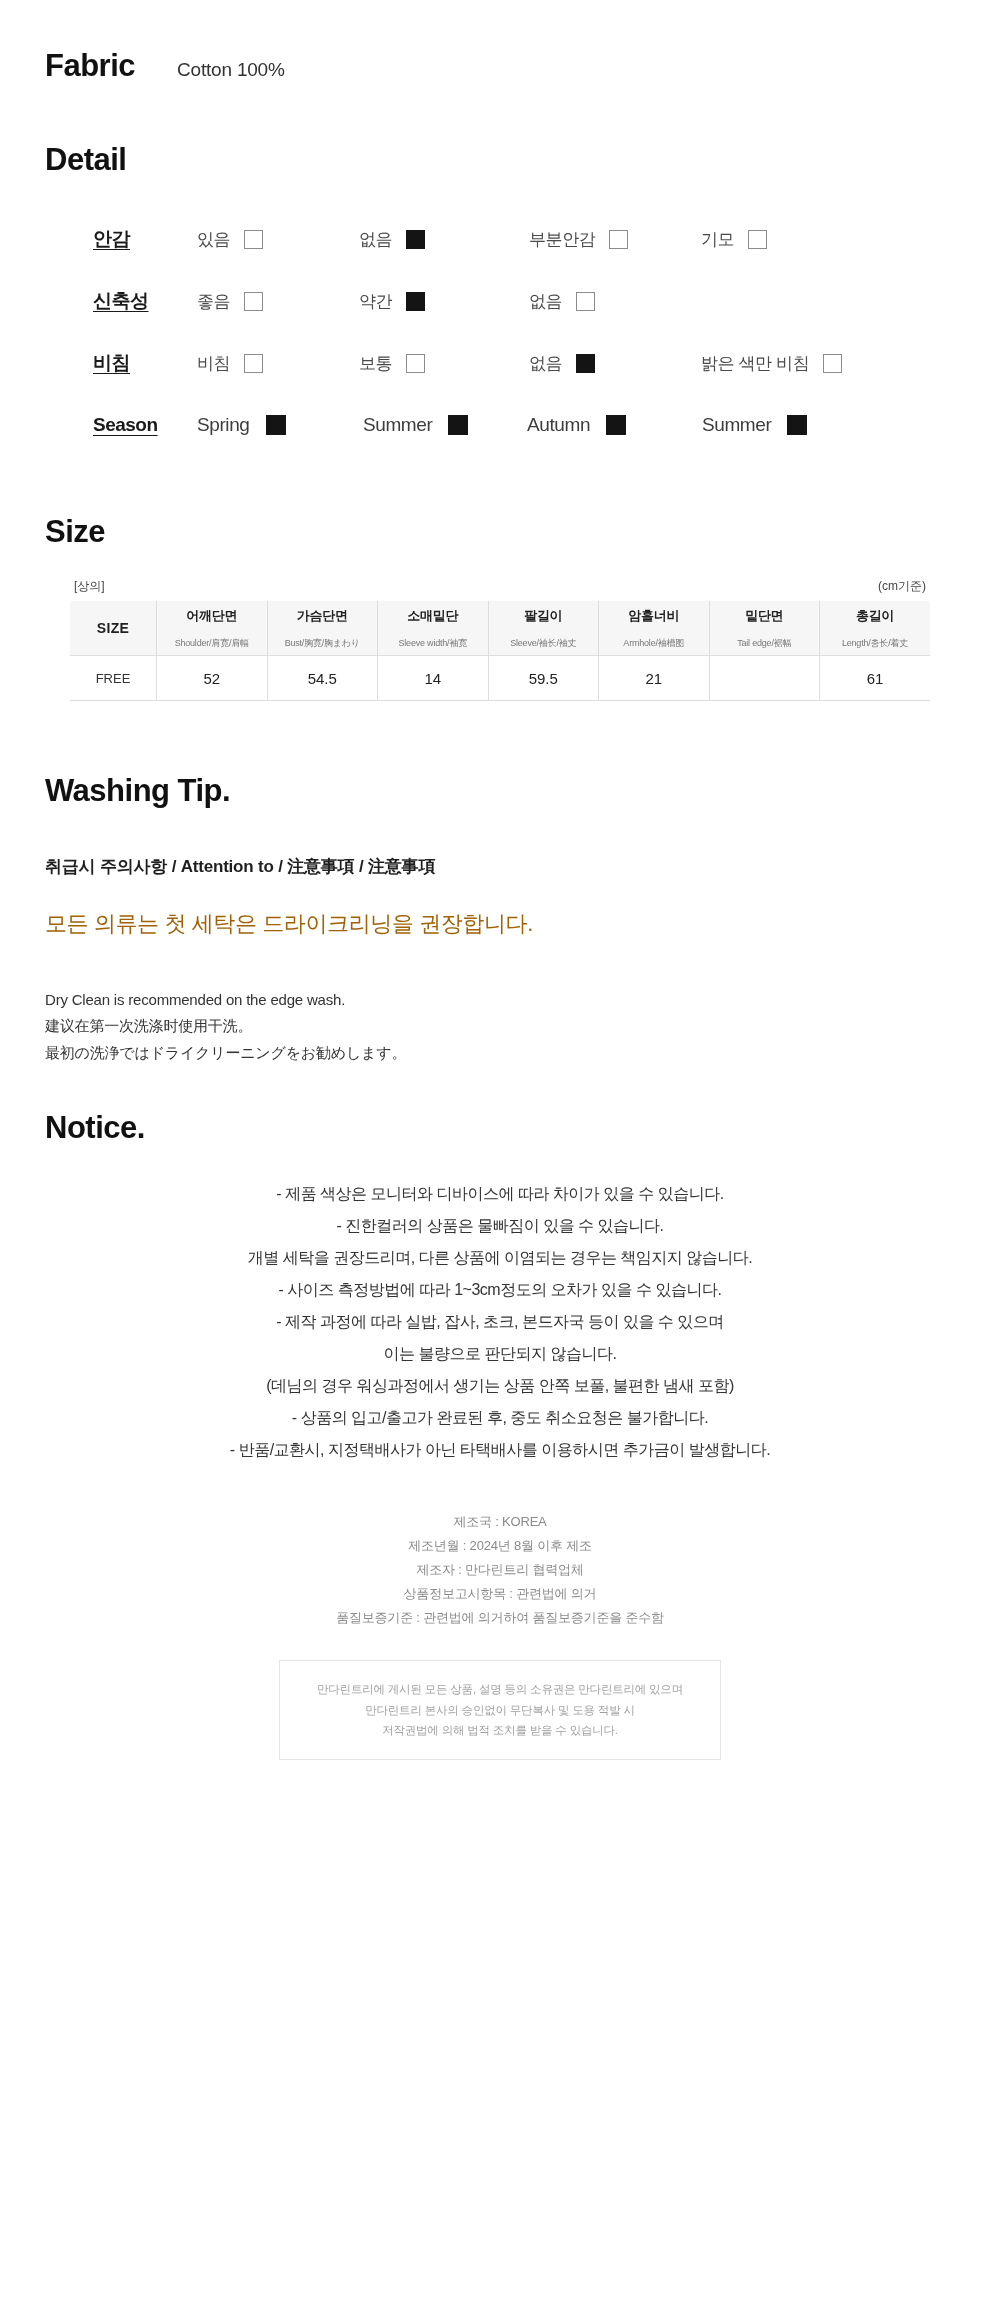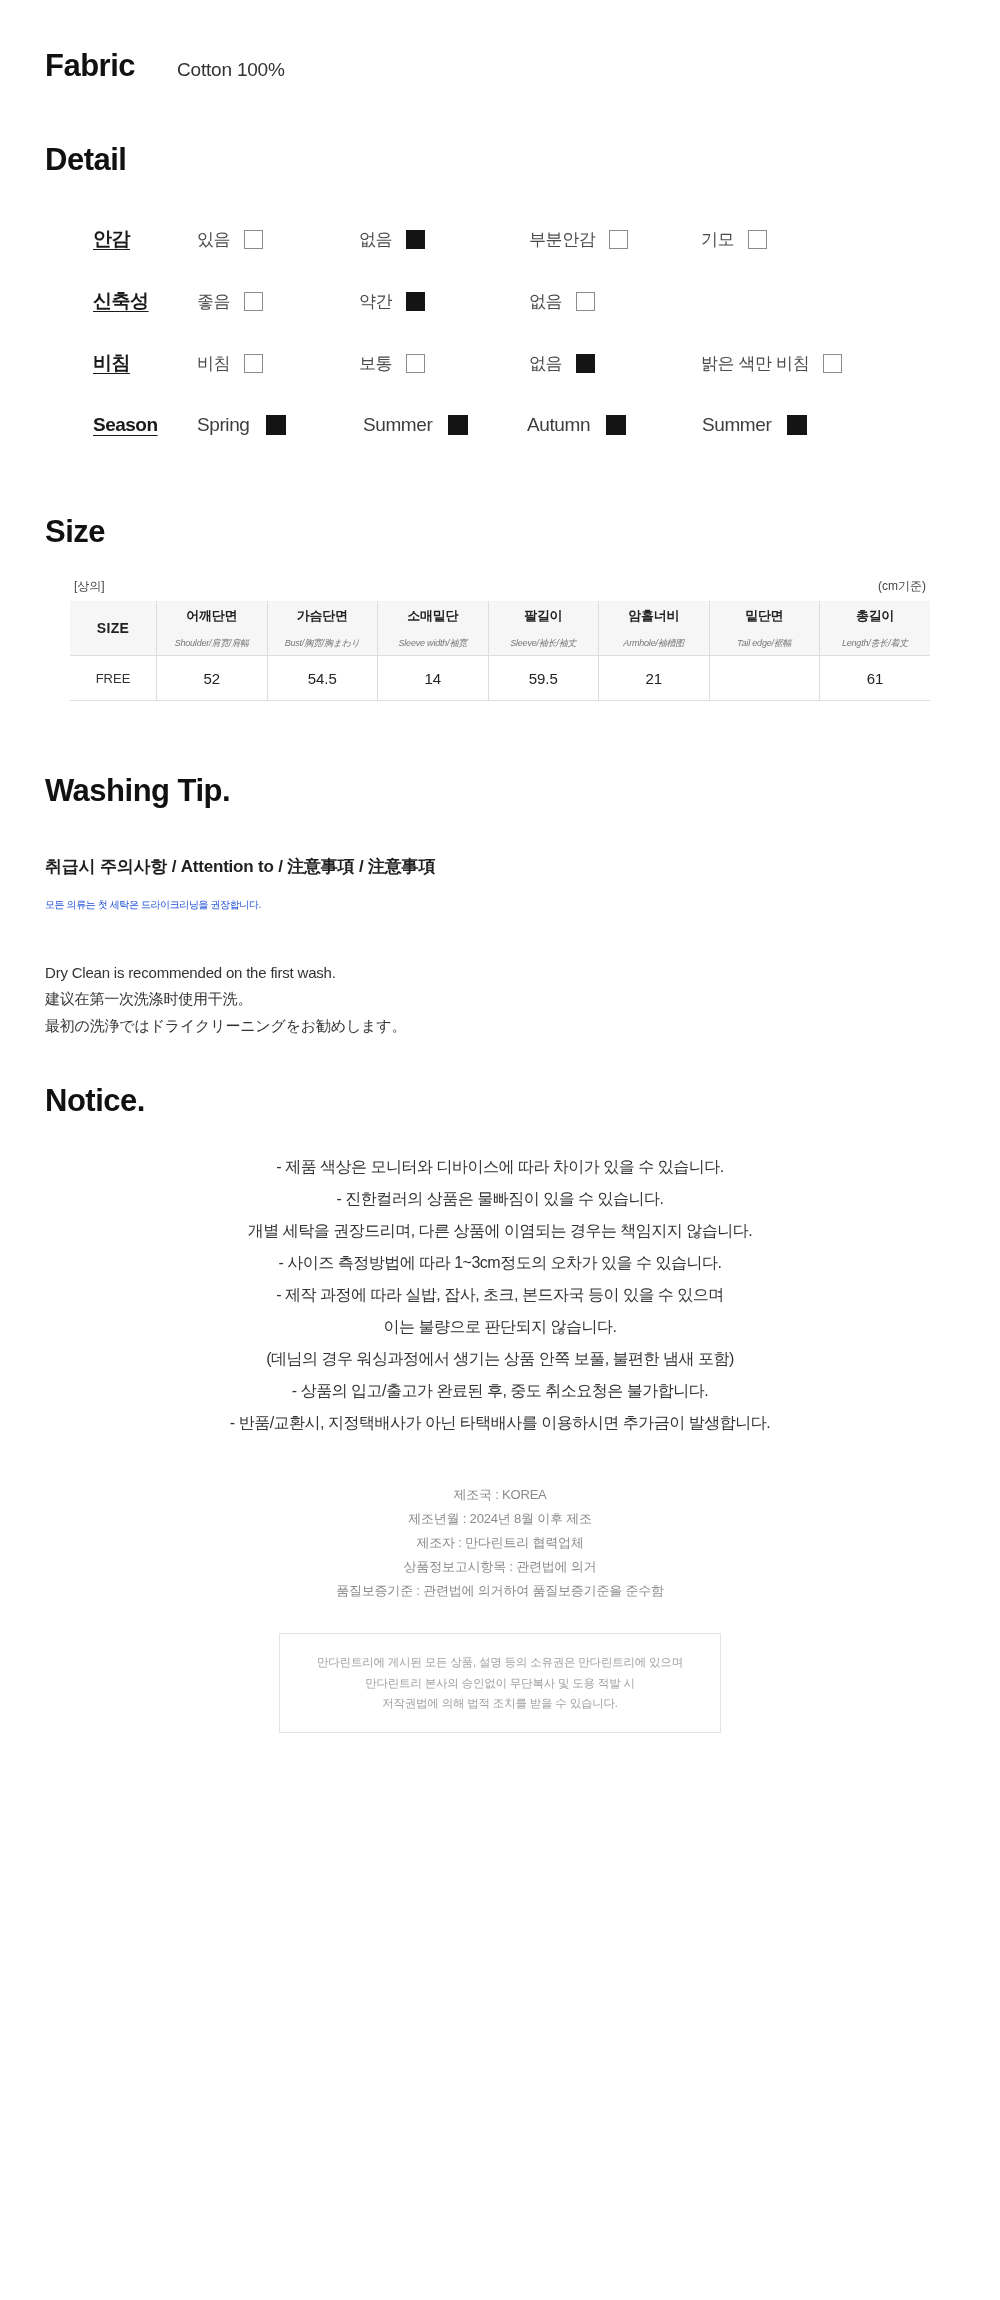--- a/index.html
+++ b/index.html
@@ -146,21 +146,20 @@
     font-weight: bold;
     color: #222;
     letter-spacing: -0.3px;
   }
   .th-sub {
     display: block;
     font-size: 9px;
     color: #777;
     margin-top: 12px;
     letter-spacing: -0.2px;
-    font-style: italic;
   }
   .th-size {
     font-size: 14px;
     font-weight: bold;
     color: #222;
     letter-spacing: 0.4px;
   }
   table.size-table tbody td {
     height: 42px;
     font-size: 15px;
@@ -184,23 +183,23 @@
     margin-top: 46px;
     text-align: left;
   }
   .wash-heading {
     font-size: 17px;
     font-weight: bold;
     color: #1f1f1f;
     letter-spacing: -0.2px;
   }
   .wash-sub {
-    margin-top: 20px;
-    font-size: 10px;
-    color: #1d4ed8;
+    margin-top: 31px;
+    font-size: 22px;
+    color: #a16207;
     letter-spacing: -0.4px;
   }
   .wash-multi {
     margin-top: 48px;
     font-size: 15px;
     color: #333;
     line-height: 1.75;
   }
   .wash-multi div { letter-spacing: -0.2px; }
 
@@ -388,21 +387,21 @@
       </table>
     </div>
   </div>
 
   <div class="wash-block">
     <div class="section-title">Washing Tip.</div>
     <div class="wash-body">
       <div class="wash-heading">취급시 주의사항 / Attention to / 注意事項 / 注意事項</div>
       <div class="wash-sub">모든 의류는 첫 세탁은 드라이크리닝을 권장합니다.</div>
       <div class="wash-multi">
-        <div>Dry Clean is recommended on the first wash.</div>
+        <div>Dry Clean is recommended on the edge wash.</div>
         <div>建议在第一次洗涤时使用干洗。</div>
         <div>最初の洗浄ではドライクリーニングをお勧めします。</div>
       </div>
     </div>
   </div>
 
   <div class="notice-block">
     <div class="section-title">Notice.</div>
     <div class="notice-lines">
       <div>- 제품 색상은 모니터와 디바이스에 따라 차이가 있을 수 있습니다.</div>

